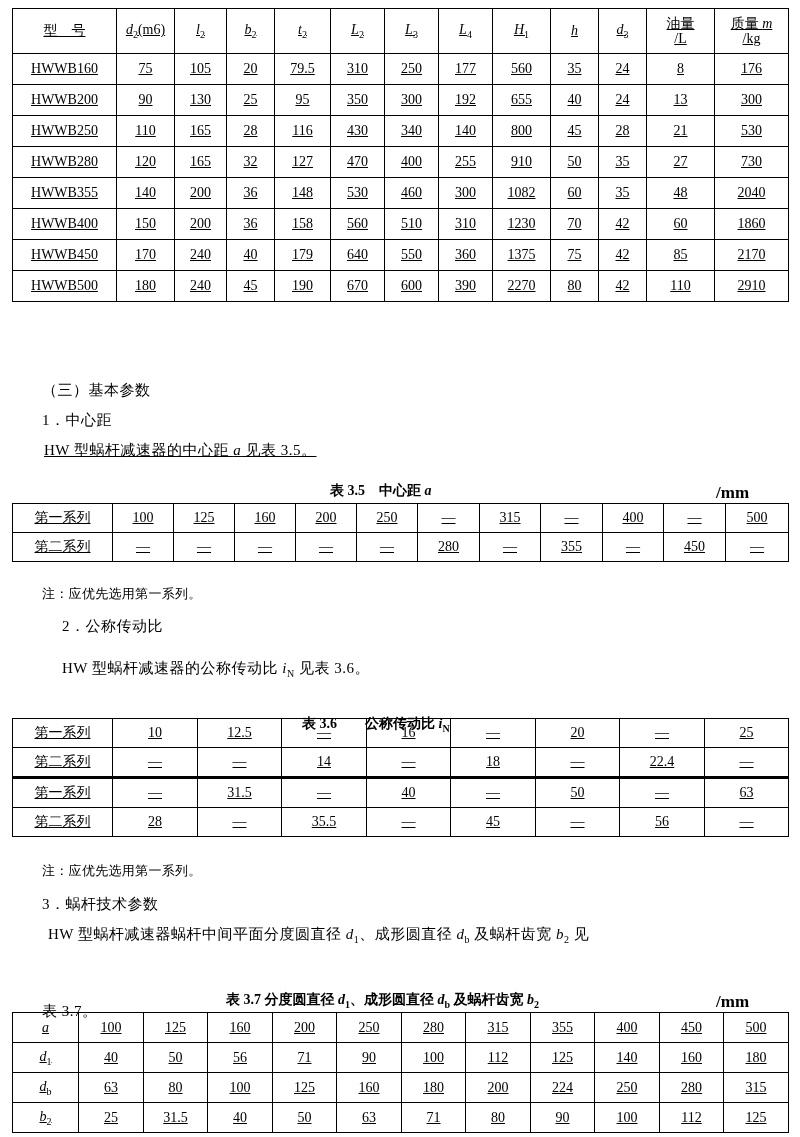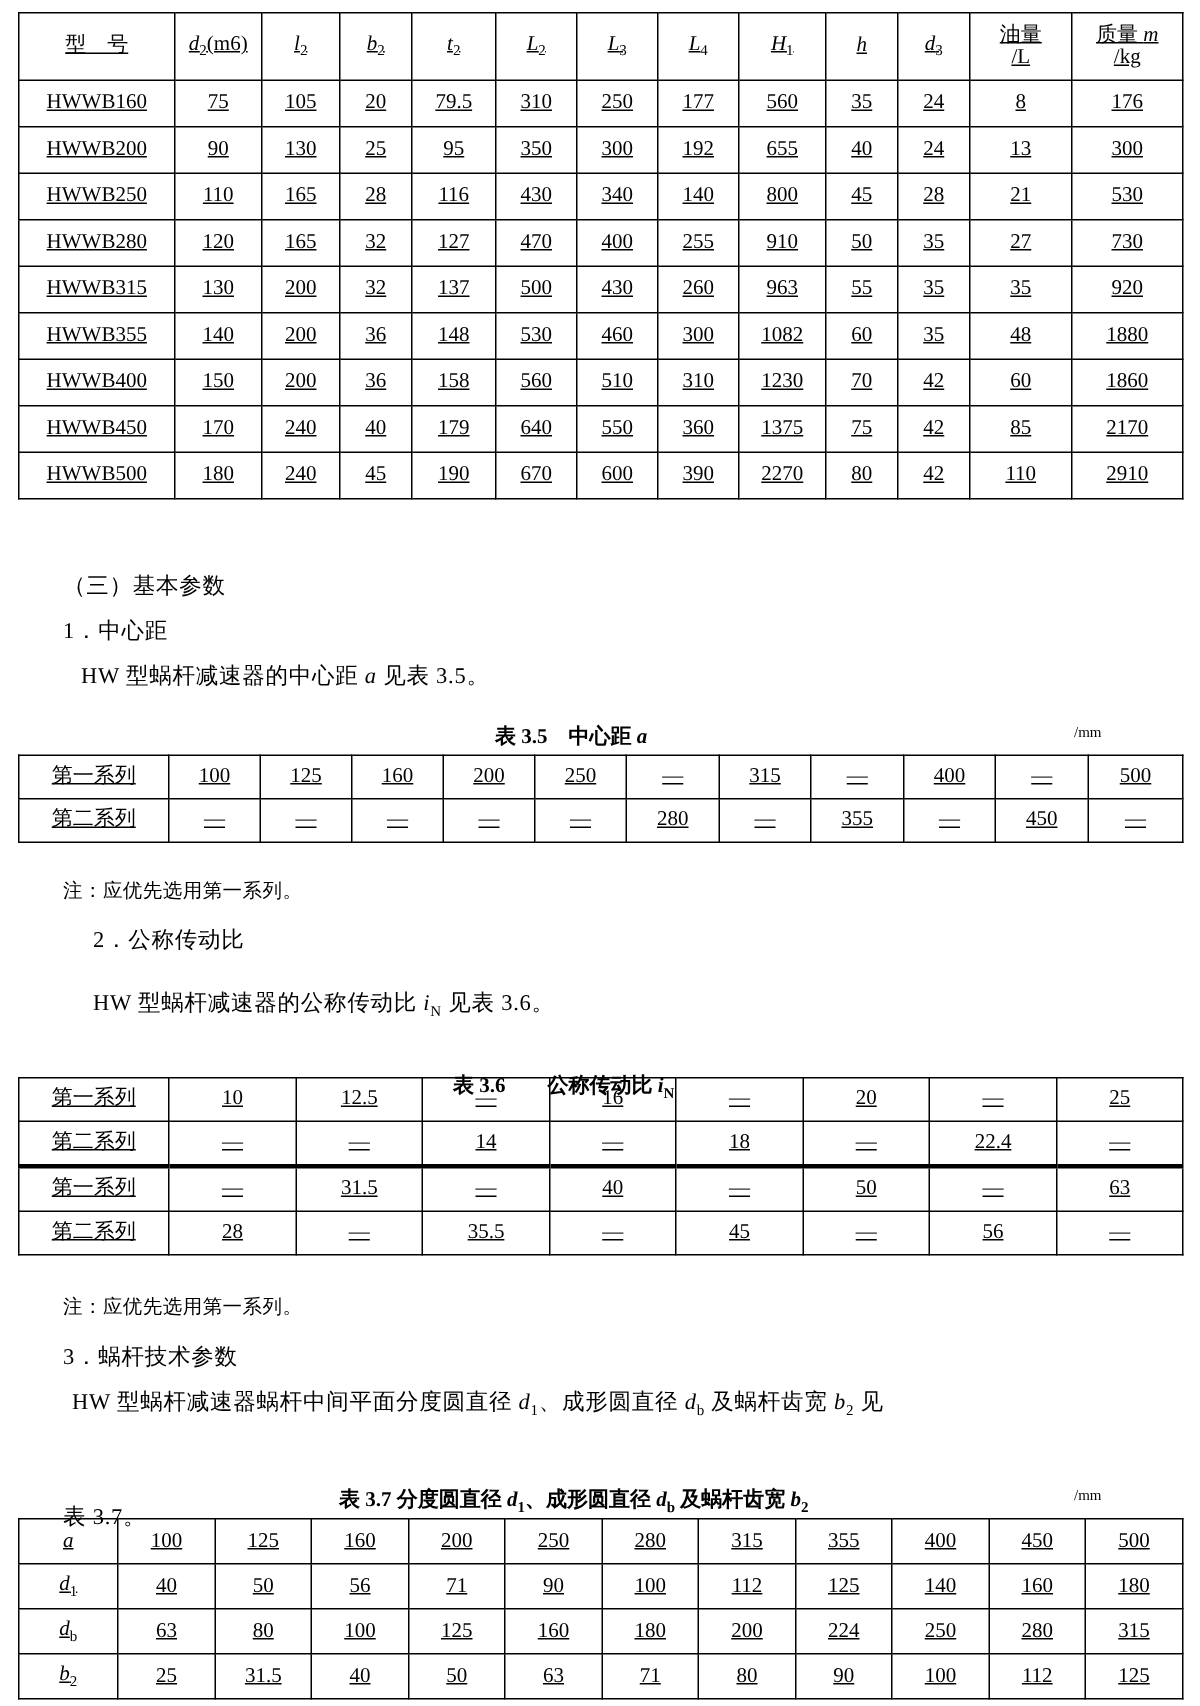--- a/index.html
+++ b/index.html
@@ -80,22 +80,23 @@
     white-space: nowrap;
   }
   .caption {
     position: absolute;
     font-size: 14px;
     font-weight: bold;
     white-space: nowrap;
   }
   .unit {
     position: absolute;
-    font-size: 10px;
+    font-size: 17px;
     white-space: nowrap;
+    font-weight: bold;
   }
   .ital { font-style: italic; }
 
   
   .t35-wrap { position: absolute; left: 12px; top: 503px; width: 776px; }
   table.t35 { width: 776px; }
   table.t35 td { height: 28px; font-size: 14px; }
   table.t35 td.rowhdr { font-size: 14px; }
 
   
@@ -203,48 +204,33 @@
             <td>470</td>
             <td>400</td>
             <td>255</td>
             <td>910</td>
             <td>50</td>
             <td>35</td>
             <td>27</td>
             <td>730</td>
           </tr>
           <tr>
-            <td class="model">HWWB315</td>
-            <td>130</td>
-            <td>200</td>
-            <td>32</td>
-            <td>137</td>
-            <td>500</td>
-            <td>430</td>
-            <td>260</td>
-            <td>963</td>
-            <td>55</td>
-            <td>35</td>
-            <td>35</td>
-            <td>920</td>
-          </tr>
-          <tr>
             <td class="model">HWWB355</td>
             <td>140</td>
             <td>200</td>
             <td>36</td>
             <td>148</td>
             <td>530</td>
             <td>460</td>
             <td>300</td>
             <td>1082</td>
             <td>60</td>
             <td>35</td>
             <td>48</td>
-            <td>1880</td>
+            <td>2040</td>
           </tr>
           <tr>
             <td class="model">HWWB400</td>
             <td>150</td>
             <td>200</td>
             <td>36</td>
             <td>158</td>
             <td>560</td>
             <td>510</td>
             <td>310</td>
@@ -283,21 +269,21 @@
             <td>42</td>
             <td>110</td>
             <td>2910</td>
           </tr>
         </tbody>
     </table>
   </div>
 
   <div class="para bold" style="left:42px; top:381px;">（三）基本参数</div>
   <div class="para" style="left:42px; top:411px;">1．中心距</div>
-  <div class="para" style="left:54px; top:441px;"><span>HW 型蜗杆减速器的中心距 </span><span class="ital">a</span><span> 见表 3.5。</span></div>
+  <div class="para" style="left:44px; top:441px;text-decoration:underline;"><span>HW 型蜗杆减速器的中心距 </span><span class="ital">a</span><span> 见表 3.5。</span></div>
 
   <div class="caption" style="left:330px; top:482px;"><span>表 3.5　中心距 </span><span class="ital">a</span></div>
   <div class="unit" style="left:716px; top:483px;">/mm</div>
 
   <div class="t35-wrap">
     <table class="doc-table t35">
       <colgroup>
         <col style="width:100px">
         <col style="width:61px">
           <col style="width:61px">

